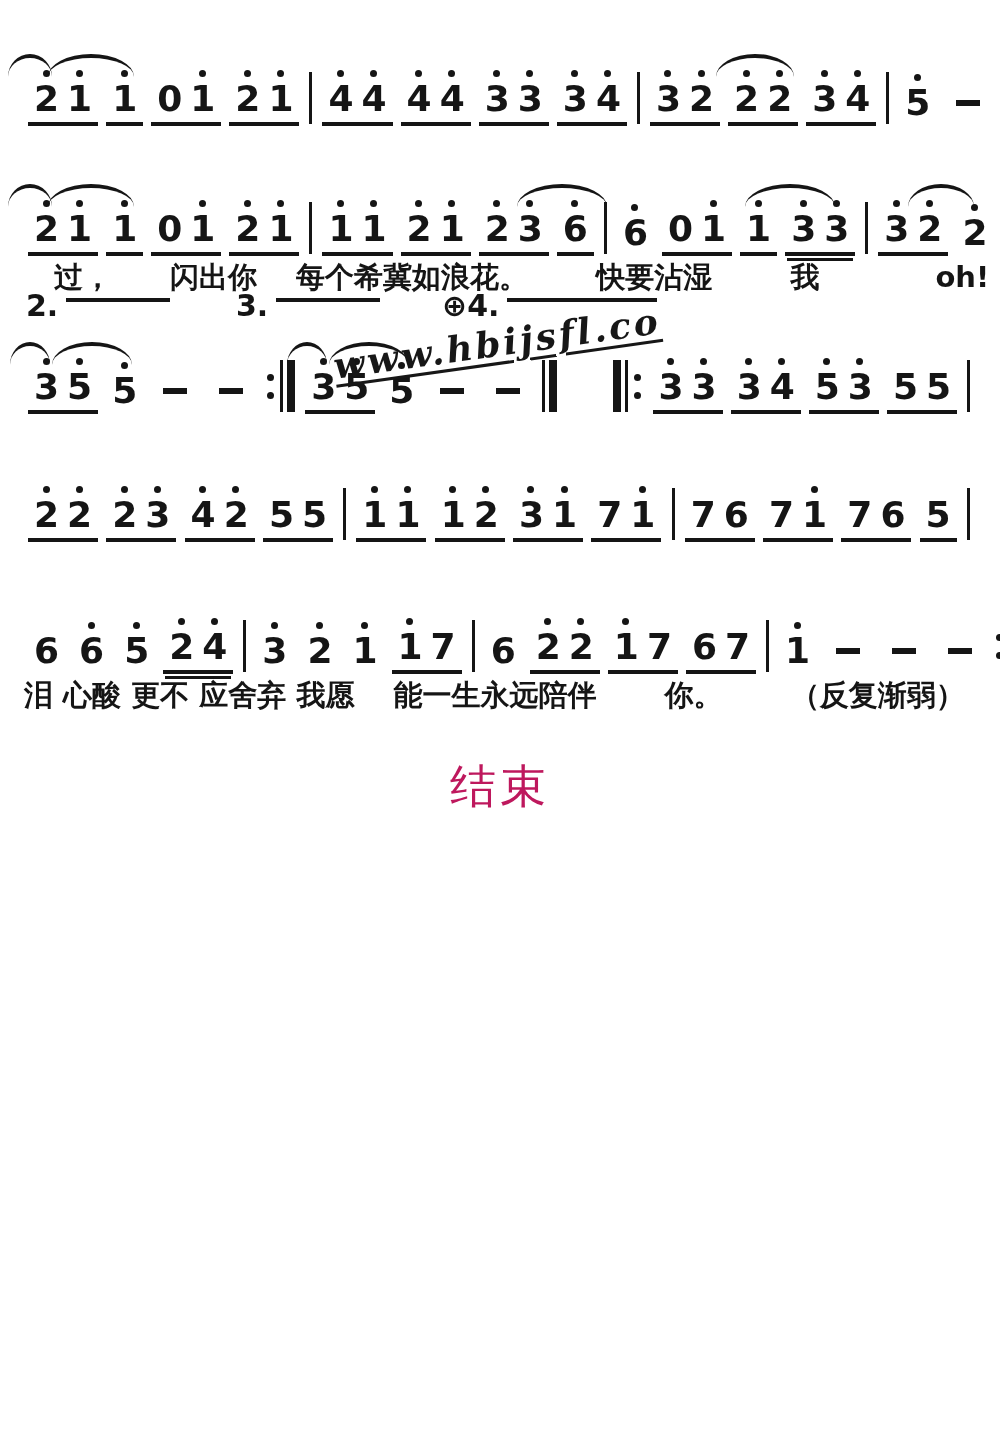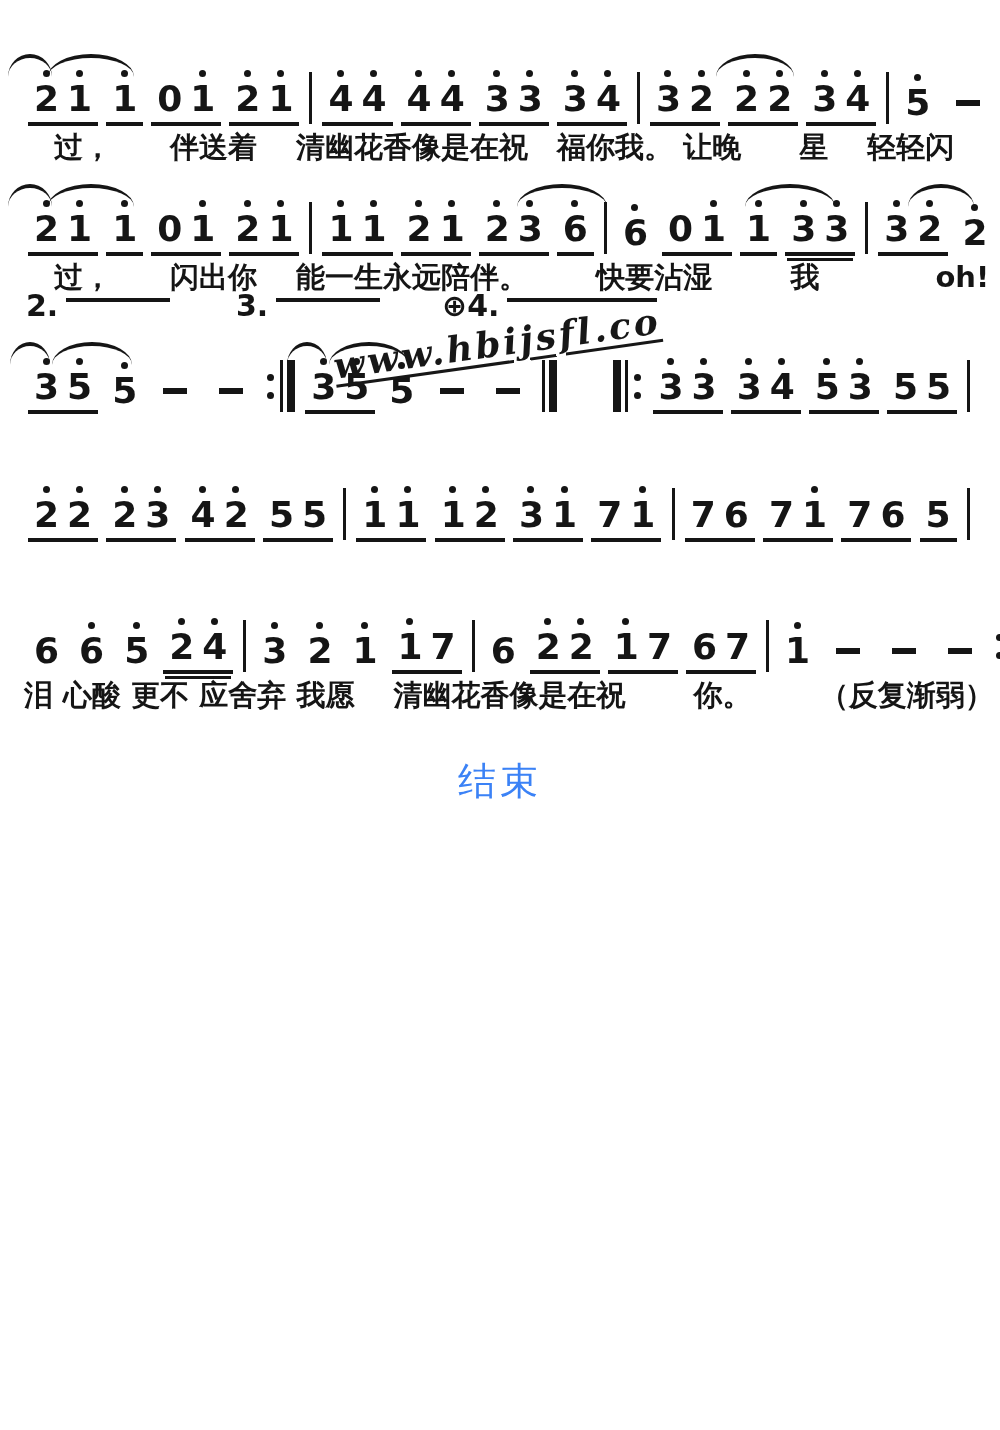--- a/index.html
+++ b/index.html
@@ -32,21 +32,21 @@
   .vband{position:relative;height:36px;}
   .volta{position:absolute;top:0;display:flex;gap:8px;align-items:flex-start;}
   .volta b{font:bold 30px "DejaVu Sans",sans-serif;color:#151515;}
   .volta .vline{display:block;height:4px;background:#151515;margin-top:10px;}
   
   .watermark{position:absolute;left:332px;top:322px;transform:rotate(-8deg);
        font:italic bold 36px "DejaVu Serif",serif;letter-spacing:3px;color:#171717;
        text-decoration:underline;text-decoration-thickness:3px;text-underline-offset:6px;z-index:5;}
   
   .endlbl{position:absolute;left:0;right:0;top:756px;text-align:center;
-       font-size:38px;font-weight:normal;color:#3b82f6;letter-spacing:4px;}
+       font-size:46px;font-weight:normal;color:#be185d;letter-spacing:4px;}
 </style>
 </head>
 <body>
 
 <div class="page">
 
   <div class="sys" style="top:36px">
     <div class="nrow">
         <span class="arcmark">
           <i style="width: 44px; left: -16px;"></i>
@@ -110,21 +110,20 @@
           <i class="thin"></i>
         </span>
         <span class="grp">
           <span class="nt hi">5</span>
         </span>
         <span class="grp">
           <span class="dash"></span>
         </span>
         <span class="arcmark"></span>
       </div>
-    <div class="lyr" style="padding-left:30px">过，　　伴送着　 清幽花香像是在祝　福你我。 让晚　　星　 轻轻闪</div>
   </div>
 
   <div class="sys" style="top:166px">
     <div class="nrow">
         <span class="arcmark">
           <i style="width: 44px; left: -16px;"></i>
         </span>
         <span class="grp u">
           <span class="nt hi">2</span>
           <span class="nt hi">1</span>
@@ -192,21 +191,21 @@
           <span class="nt hi">2</span>
         </span>
         <span class="arcmark">
           <i style="width: 66px; left: -44px;"></i>
         </span>
         <span class="grp">
           <span class="nt hi">2</span>
         </span>
         <span class="arcmark"></span>
       </div>
-    <div class="lyr" style="padding-left:30px">过，　　闪出你　 能一生永远陪伴。　　 快要沾湿　　  我　　　　oh!</div>
+    <div class="lyr" style="padding-left:30px">过，　　闪出你　 每个希冀如浪花。　　 快要沾湿　　  我　　　　oh!</div>
   </div>
 
   <div class="sys" style="top:288px">
     <div class="vband">
       <span class="volta" style="left:2px">
         <b>2.</b>
         <i class="vline" style="width:104px"></i>
       </span>
       <span class="volta" style="left:212px">
         <b>3.</b>
@@ -424,20 +423,20 @@
         <span class="grp">
           <span class="dash"></span>
         </span>
         <span class="bar">
           <i class="dots">
             <b></b>
             <b></b>
           </i>
         </span>
       </div>
-    <div class="lyr">泪 心酸 更不 应舍弃 我愿　 清幽花香像是在祝　　 你。　　 （反复渐弱）</div>
+    <div class="lyr">泪 心酸 更不 应舍弃 我愿　 能一生永远陪伴　　 你。　　 （反复渐弱）</div>
   </div>
 
   <div class="watermark">www.hbijsfl.co</div>
 
   <div class="endlbl">结束</div>
 
 </div>
 
 </body></html>

